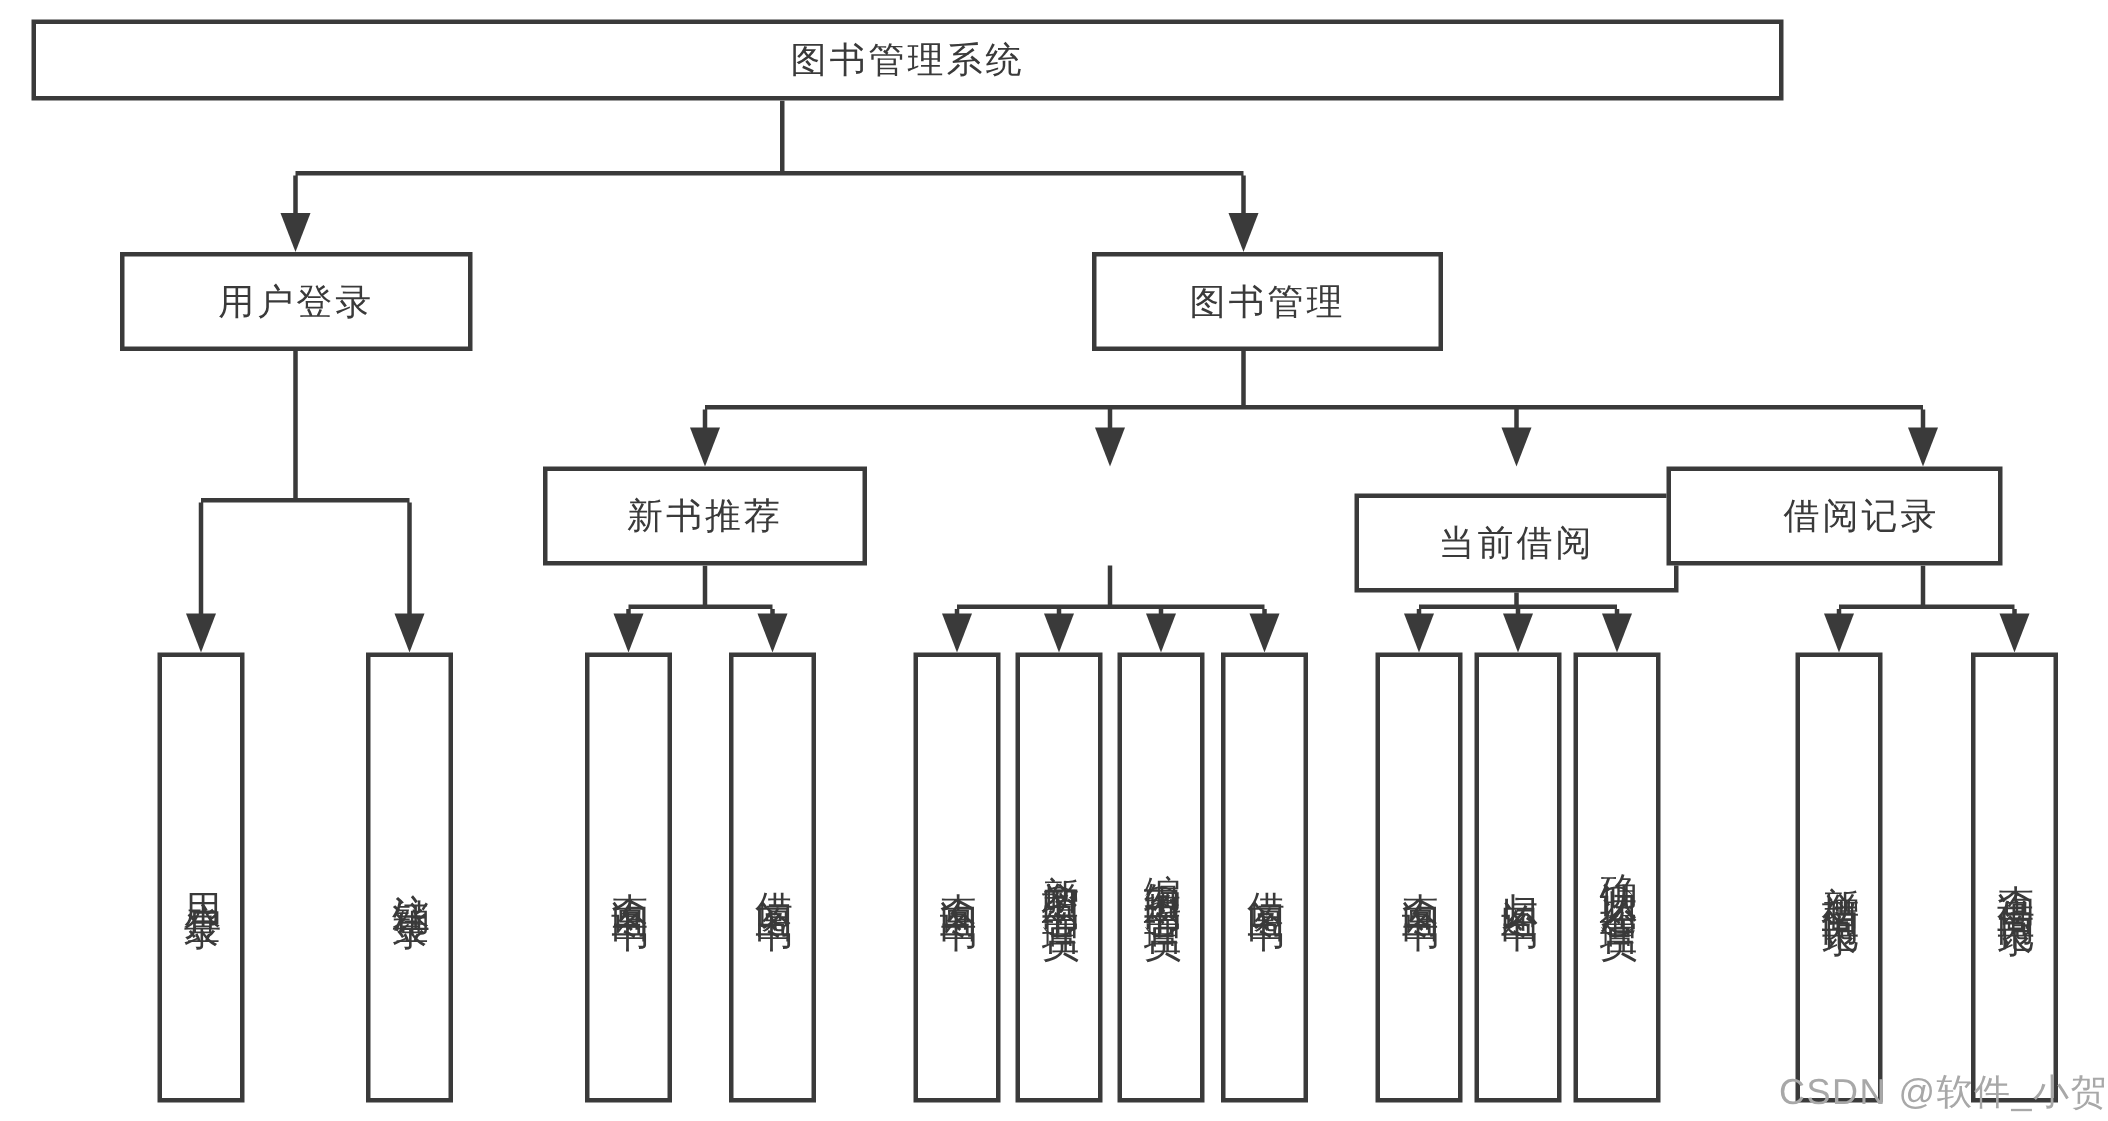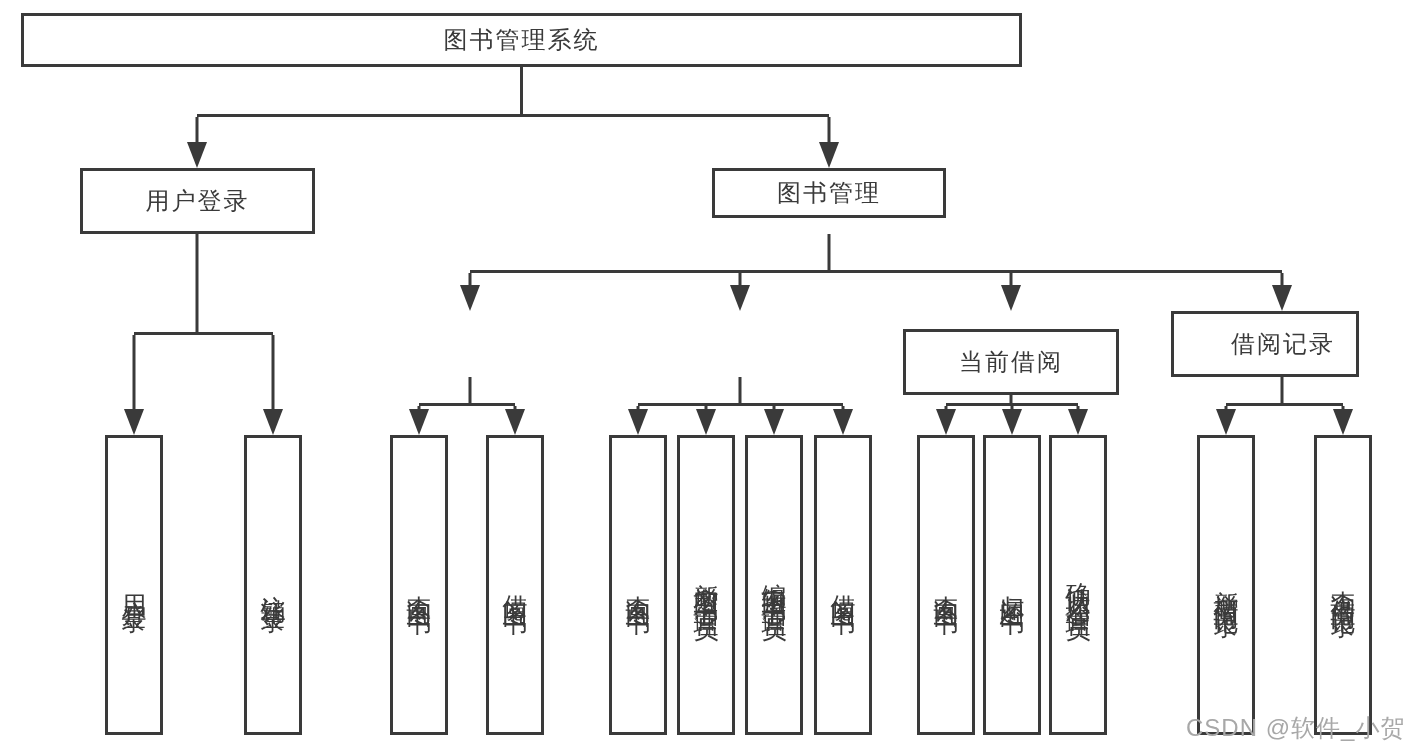--- a/index.html
+++ b/index.html
@@ -26,27 +26,27 @@
   .box{
     position:absolute;
     background:var(--boxfill);
     border:3px solid var(--line);
     box-sizing:border-box;
     display:flex;align-items:center;justify-content:center;
     color:var(--text);
     z-index:1;
   }
   .hbox{font-size:24px;letter-spacing:2px;}
-  .root{left:21px;top:13px;width:1001px;height:54px;}
+  .root{left:21px;top:13px;width:1168px;height:54px;}
   .l2a{left:80px;top:168px;width:235px;height:66px;}
-  .l2b{left:712px;top:168px;width:234px;height:50px;}
+  .l2b{left:728px;top:168px;width:234px;height:66px;}
   .l3a{left:362px;top:311px;width:216px;height:66px;}
   .l3b{left:632px;top:311px;width:216px;height:66px;}
   .l3c{left:903px;top:329px;width:216px;height:66px;}
-  .l3d{left:1171px;top:311px;width:188px;height:66px;padding-left:36px;}
+  .l3d{left:1111px;top:311px;width:224px;height:66px;padding-left:36px;}
   .leaf{top:435px;width:58px;height:300px;}
   .leaf .vtext{
     writing-mode:vertical-rl;
     text-orientation:mixed;
     font-size:25px;
     letter-spacing:5px;
     line-height:1;
     white-space:nowrap;
     color:var(--text);
   }
@@ -115,20 +115,21 @@
       <polygon points="1216,409 1236,409 1226,435"></polygon>
       <polygon points="1333,409 1353,409 1343,435"></polygon>
     </g>
   </svg>
 
   <div class="box hbox root">图书管理系统</div>
 
   <div class="box hbox l2a">用户登录</div>
   <div class="box hbox l2b">图书管理</div>
 
+  <div class="box hbox l3a">新书推荐</div>
   <div class="box hbox l3c">当前借阅</div>
   <div class="box hbox l3d">借阅记录</div>
 
   <div class="box leaf lf1">
       <span class="vtext">用户登录</span>
     </div>
   <div class="box leaf lf2">
       <span class="vtext">注销登录</span>
     </div>
 

